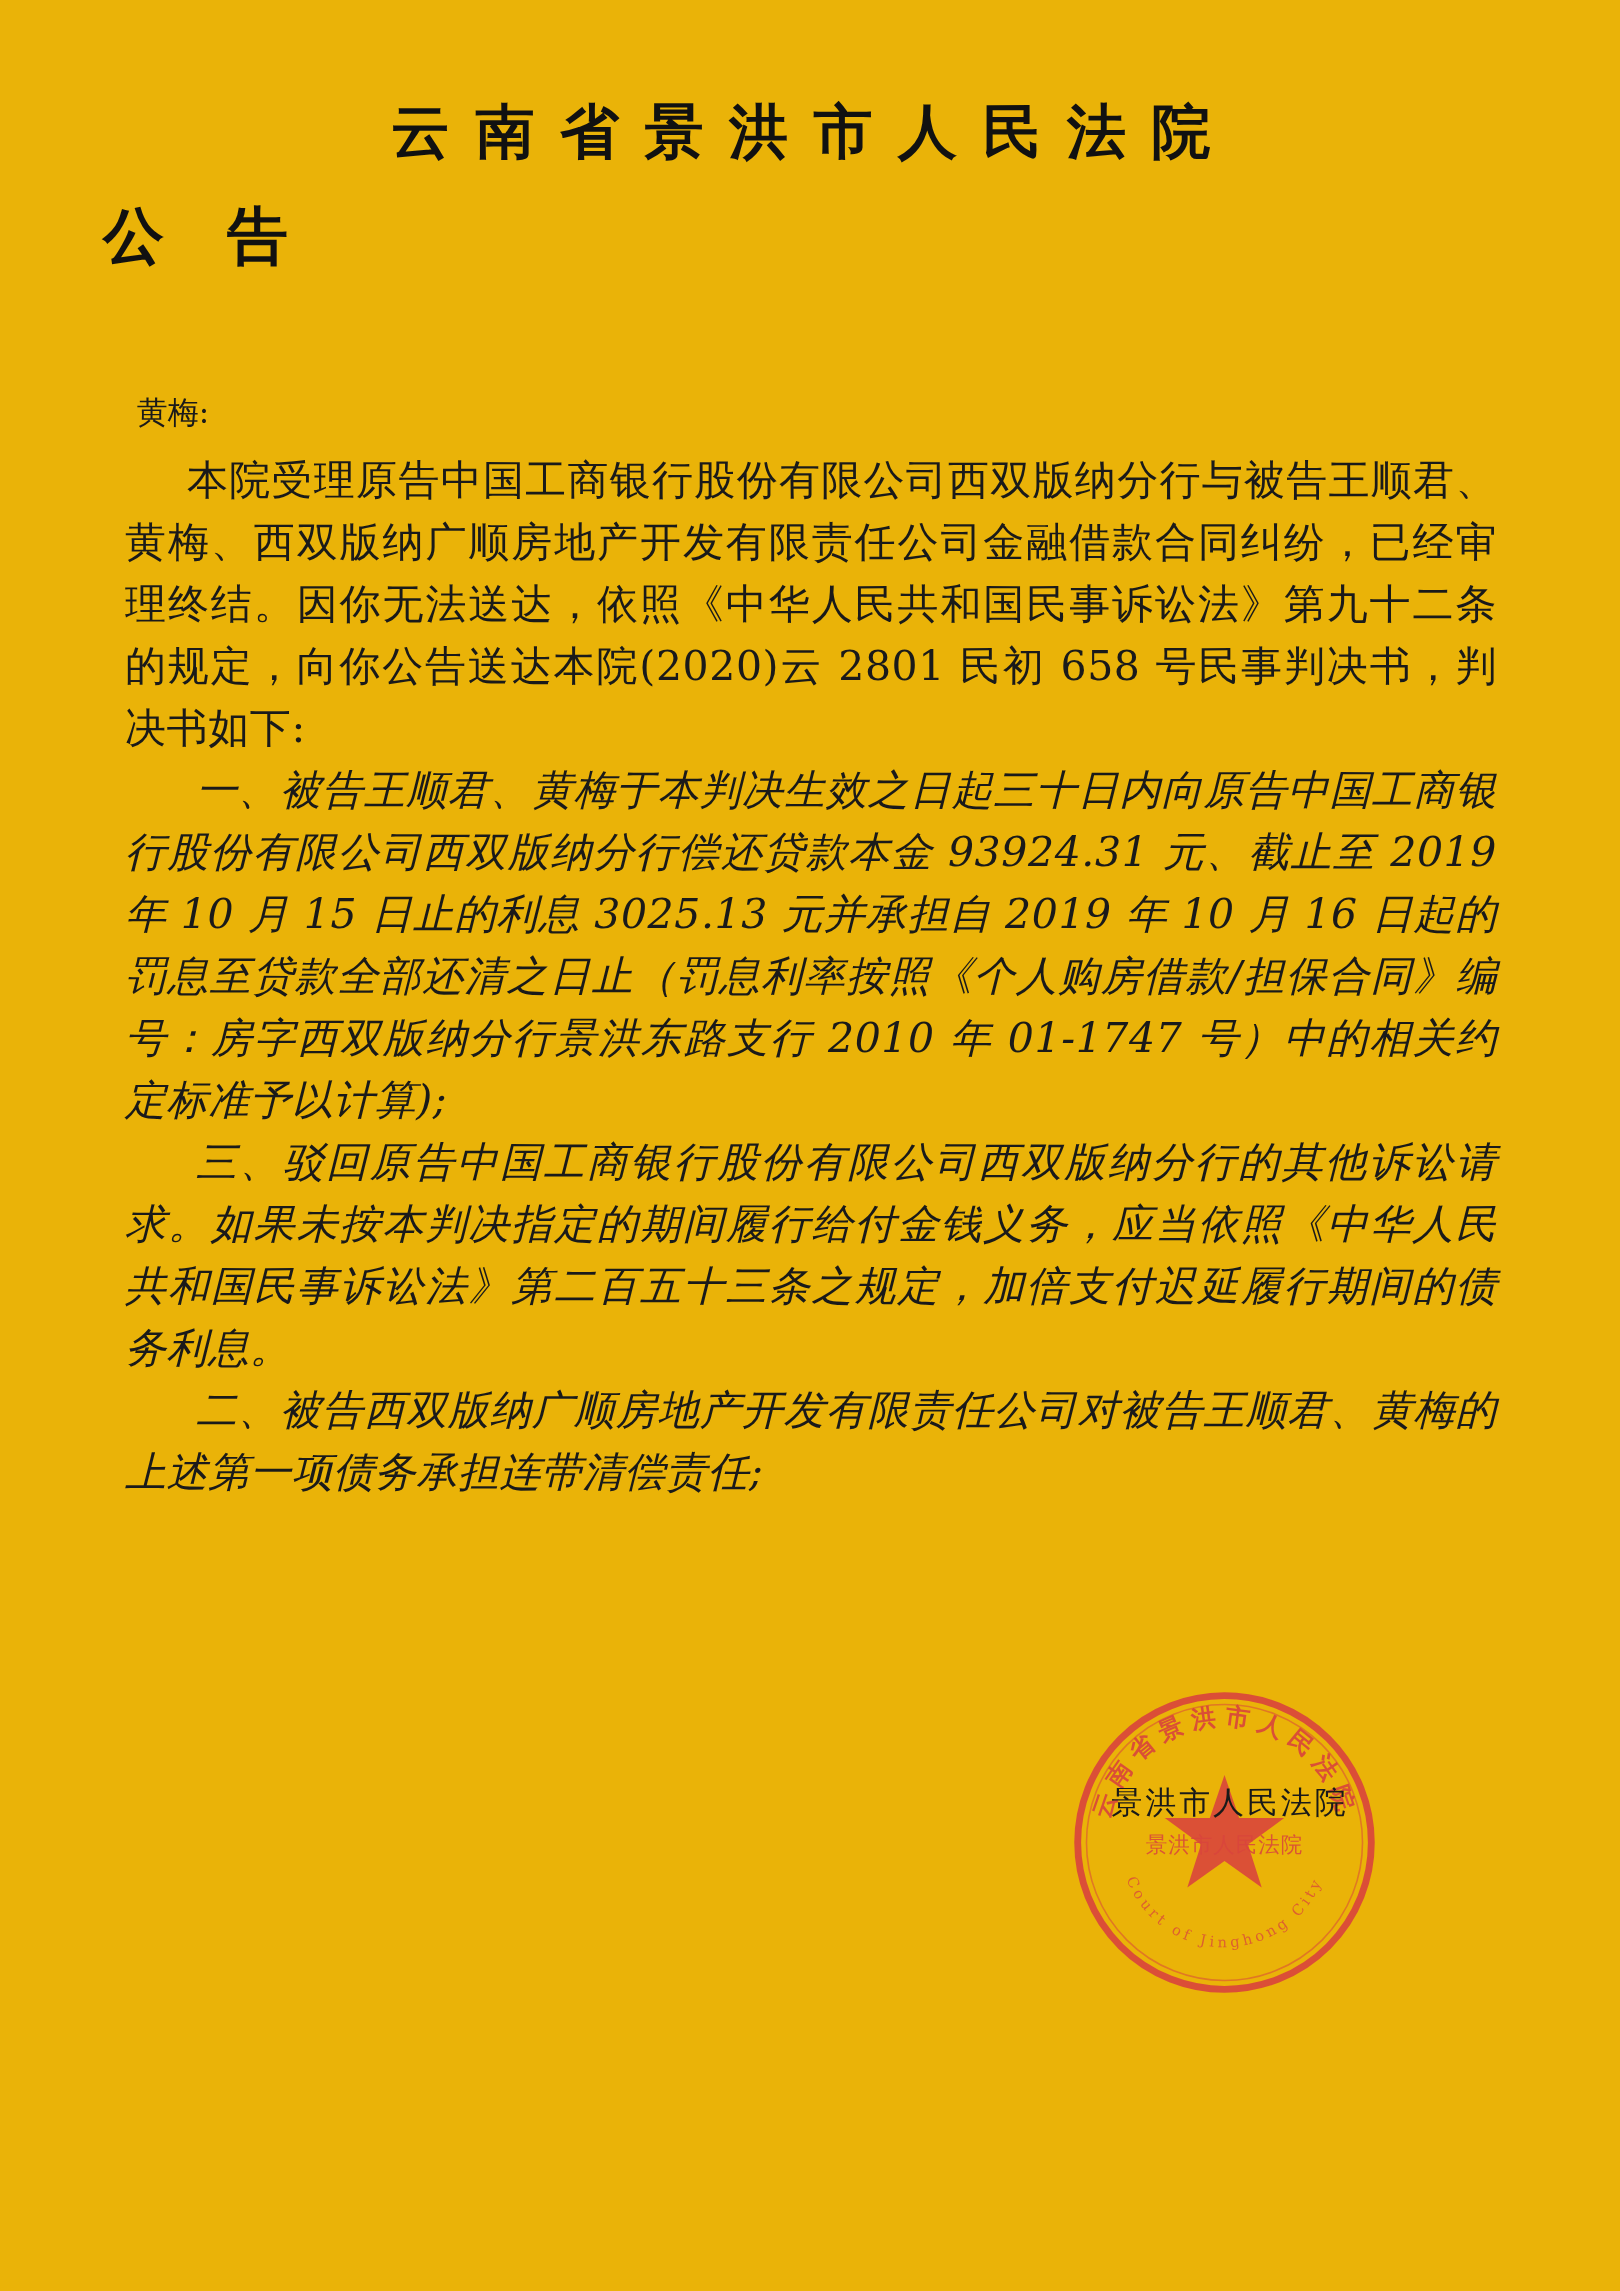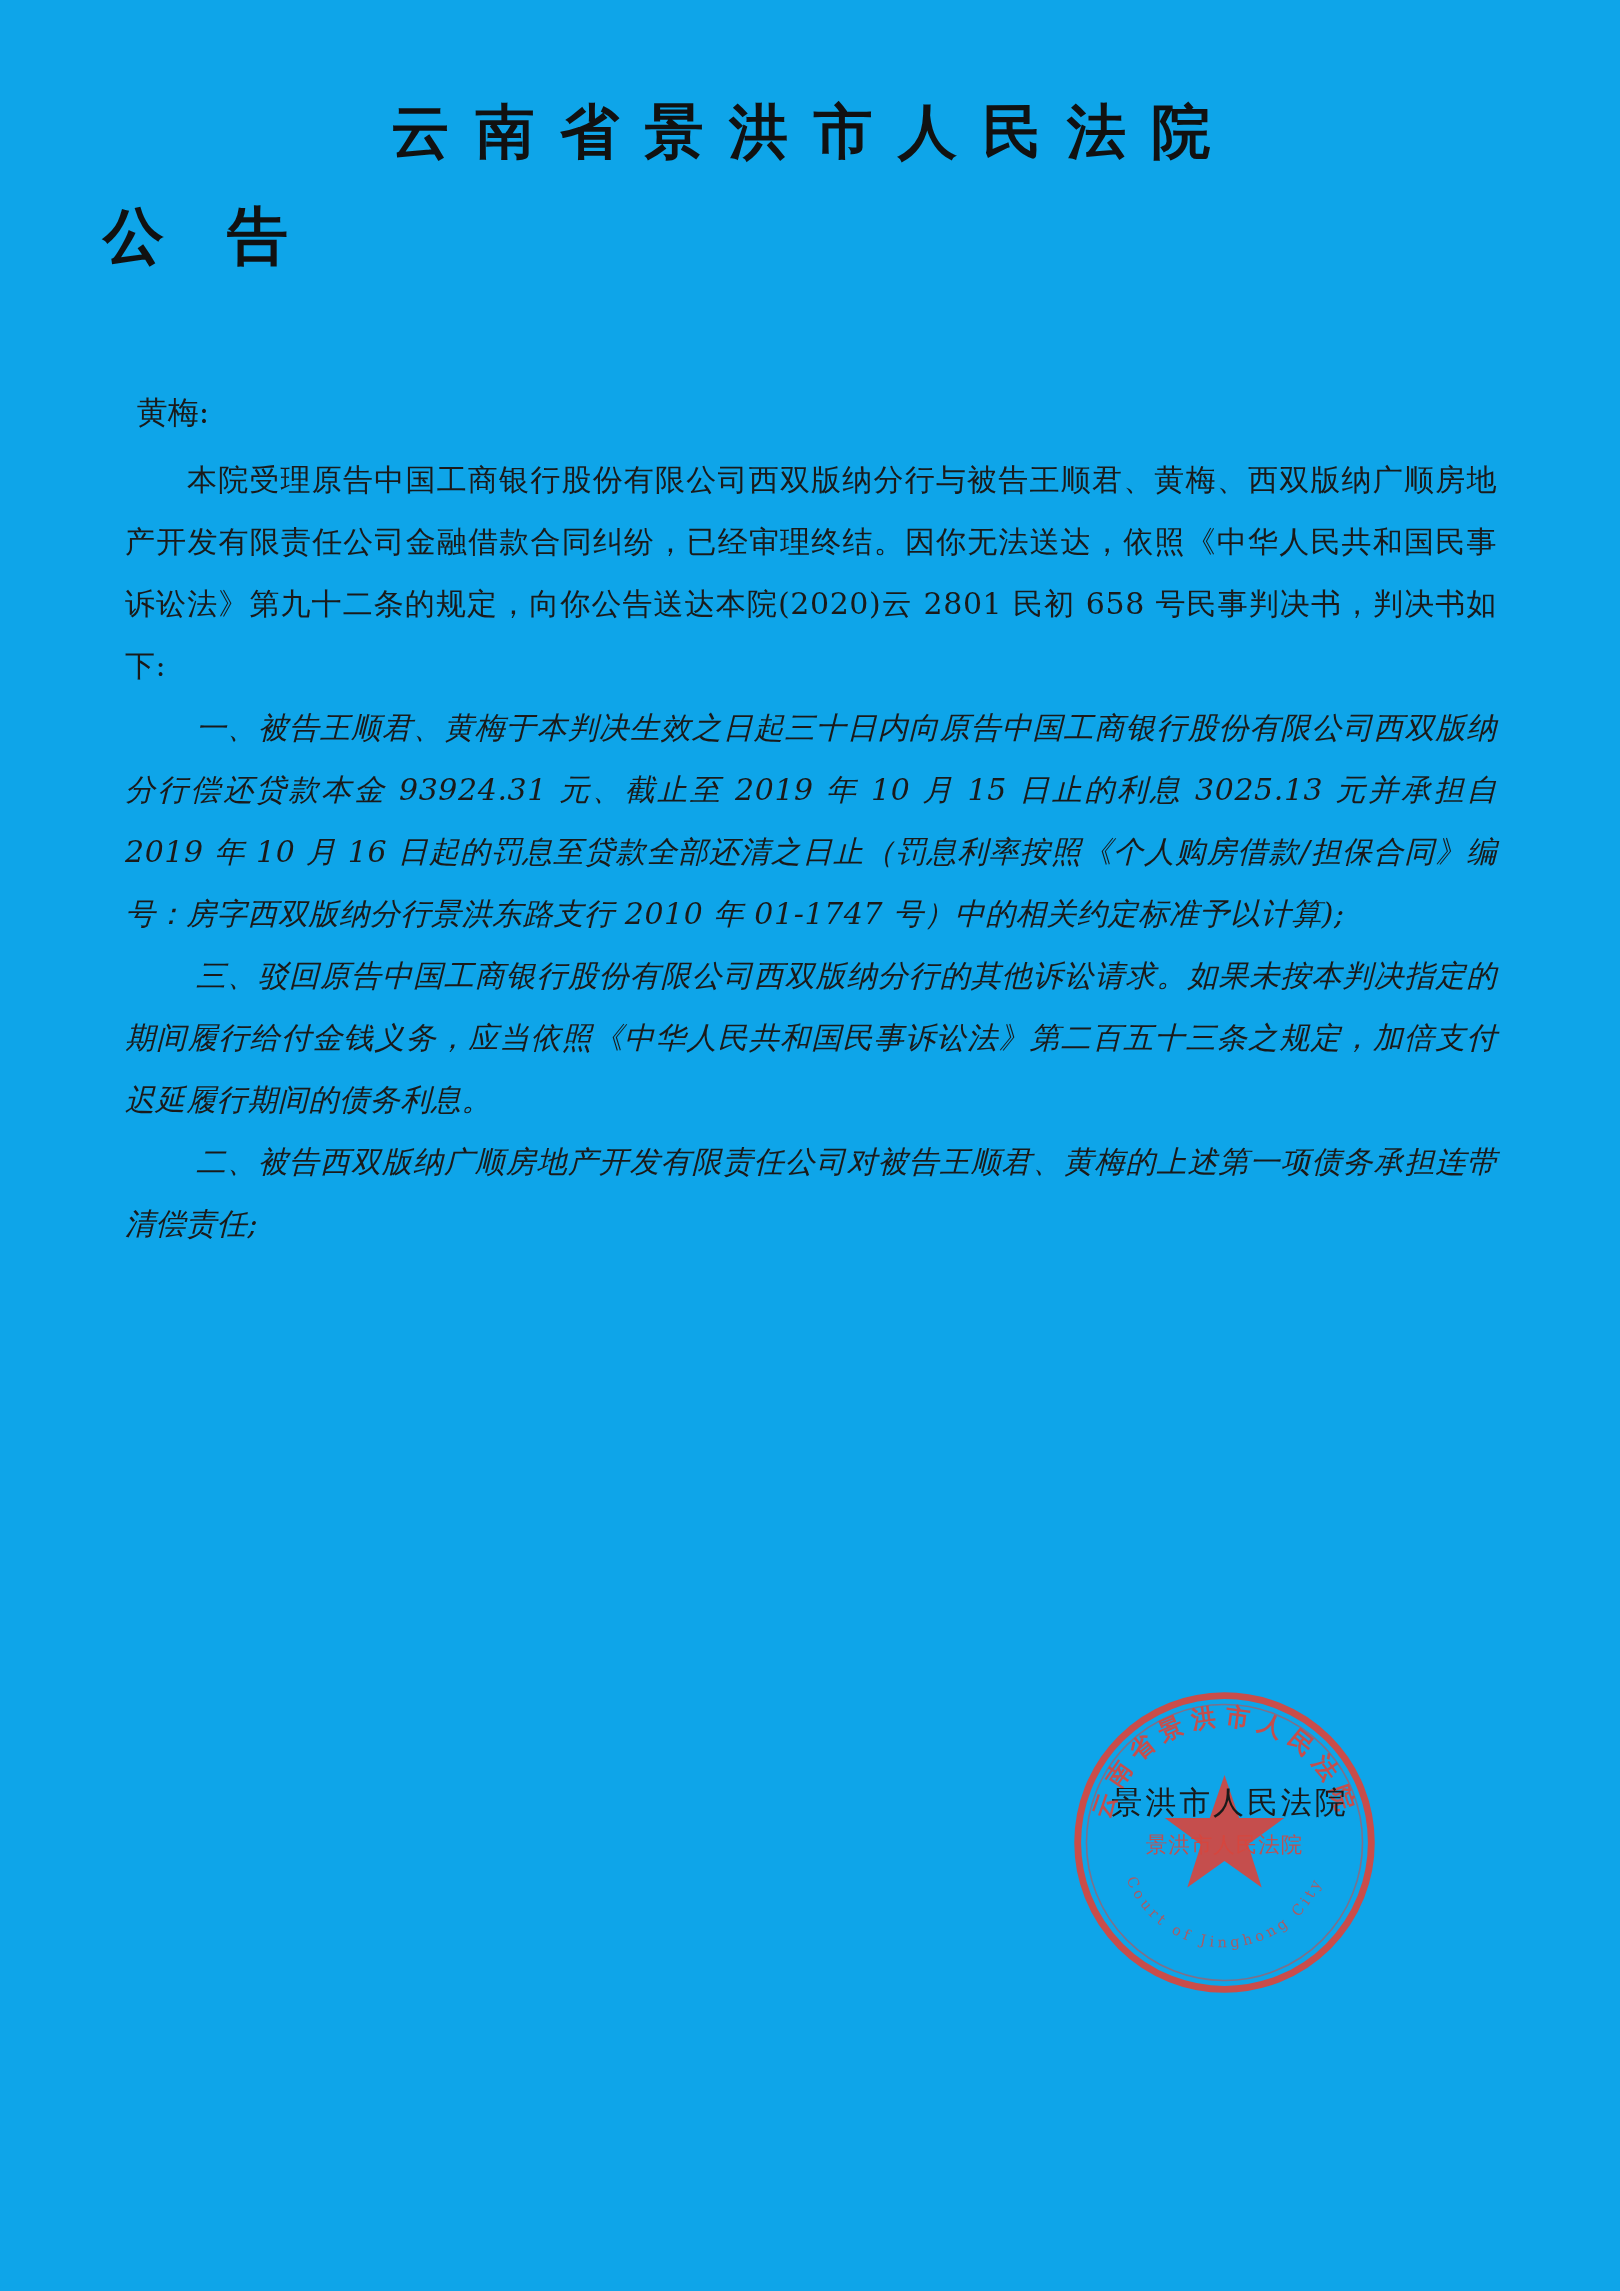--- a/index.html
+++ b/index.html
@@ -18,21 +18,21 @@
     margin: 0 auto;
     background: #fdfdfb;
     overflow: hidden;
   }
   .sheet {
     position: absolute;
     left: 0;
     top: 0;
     width: 1620px;
     height: 2292px;
-    background: #0ea5e9;
+    background: #eab308;
   }
   
   .court-name {
     position: absolute;
     left: 103px;
     top: 93px;
     width: 1421px;
     text-align: center;
     font-family: "DejaVu Serif", "Liberation Serif", serif;
     font-weight: bold;
@@ -55,21 +55,21 @@
     white-space: nowrap;
   }
   
   .body-block {
     position: absolute;
     left: 125px;
     top: 382px;
     width: 1372px;
   }
   .para {
-    font-size: 30px;
+    font-size: 41px;
     line-height: 62px;
     text-align: justify;
     text-justify: inter-ideograph;
     letter-spacing: 0.6px;
     margin: 0 0 0 0;
     color: #1a1a1a;
   }
   .para.indent {
     text-indent: 62px;
   }

